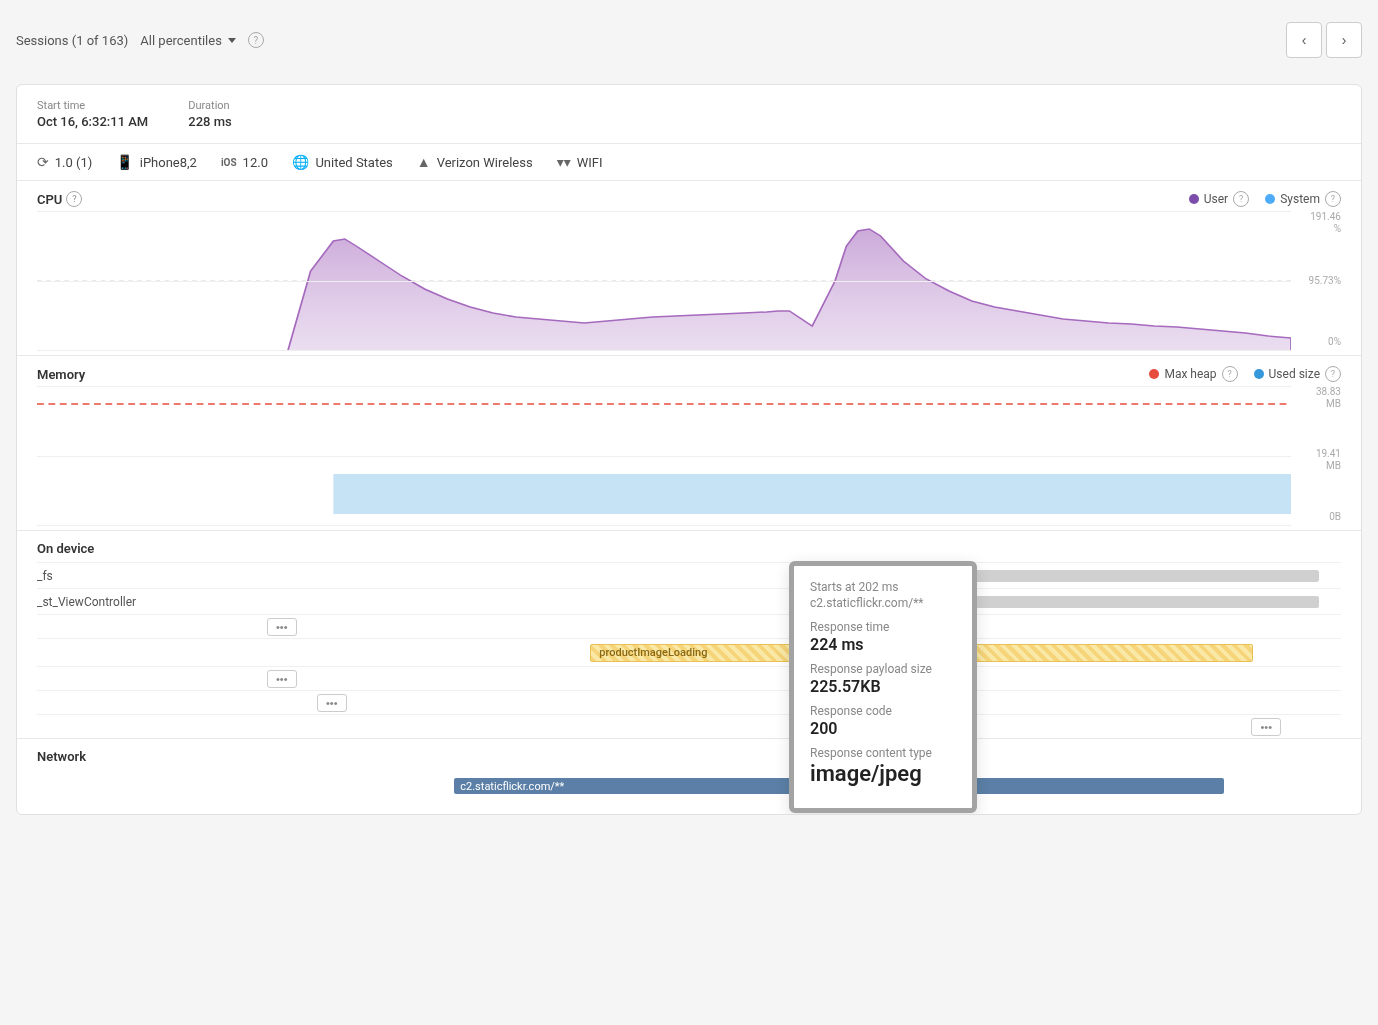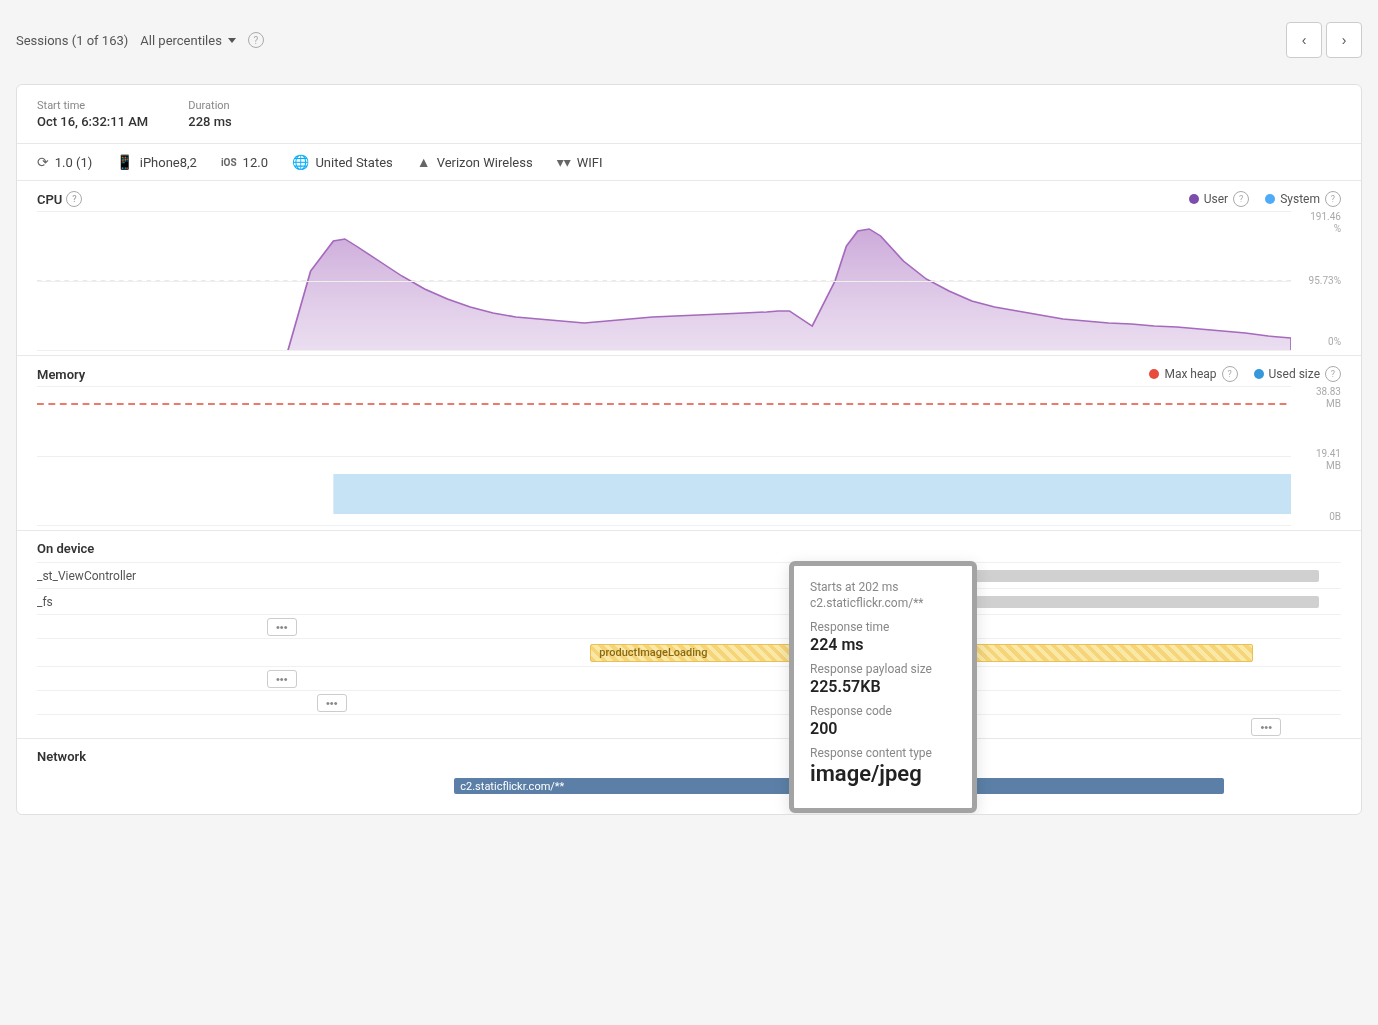--- a/index.html
+++ b/index.html
@@ -459,28 +459,28 @@
         <span style="position:absolute;top:44%;right:0;font-size:10px;color:#aaa;text-align:right;line-height:1.2;">19.41<br>MB</span>
         <span style="position:absolute;bottom:4px;right:0;font-size:10px;color:#aaa;">0B</span>
       </div>
     </div>
   </div>
 
   <div class="on-device-section relative-container">
     <div class="section-header">On device</div>
 
     <div class="trace-row">
-      <div class="trace-label">_st_ViewController</div>
+      <div class="trace-label">_fs</div>
       <div class="trace-bar-area">
         <div class="trace-bar trace-bar-solid-gray" style="left:60%;width:38%;height:12px;background:#d0d0d0;"></div>
       </div>
     </div>
 
     <div class="trace-row">
-      <div class="trace-label">_fs</div>
+      <div class="trace-label">_st_ViewController</div>
       <div class="trace-bar-area">
         <div class="trace-bar trace-bar-solid-gray" style="left:60%;width:38%;height:12px;background:#d0d0d0;"></div>
       </div>
     </div>
 
     <div class="trace-row" style="height:24px;">
       <div style="position:absolute;left:230px;">
         <button style="border:1px solid #ccc;background:#fff;border-radius:3px;padding:2px 8px;font-size:11px;color:#888;cursor:pointer;">•••</button>
       </div>
     </div>

